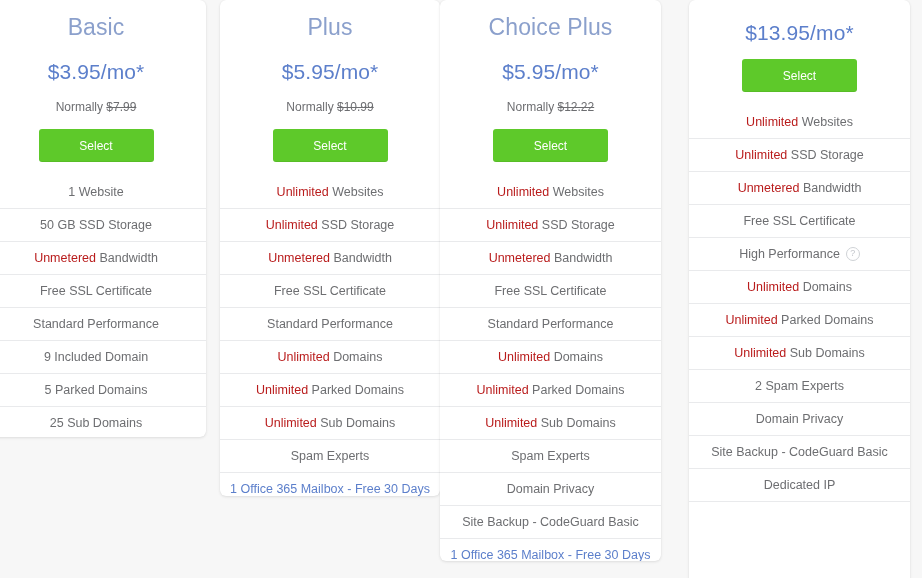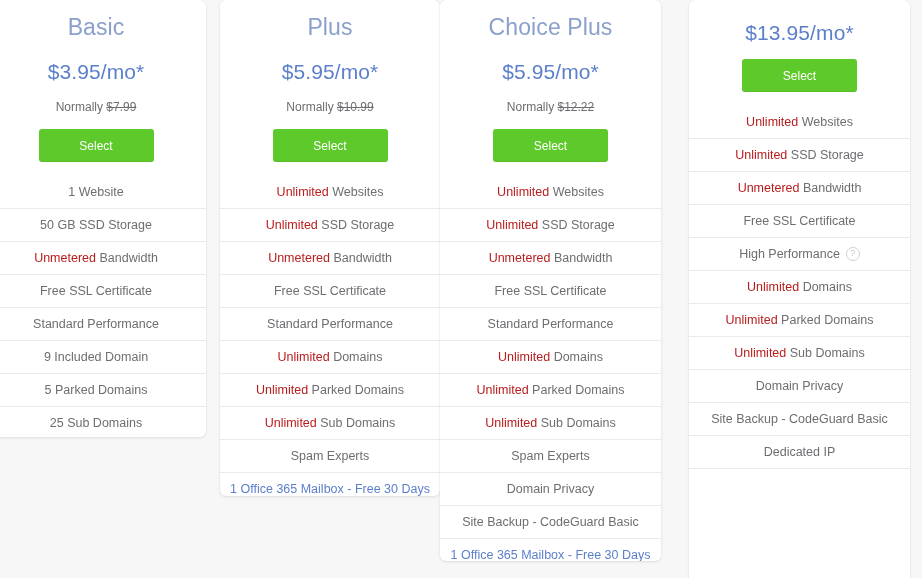--- a/index.html
+++ b/index.html
@@ -271,20 +271,23 @@
           <span>Free SSL Certificate</span>
         </li>
         <li class="feature-item">
           <span>High Performance</span>
           <span class="help-icon">?</span>
         </li>
         <li class="feature-item"><span class="hl">Unlimited</span>&nbsp;<span>Domains</span></li>
         <li class="feature-item"><span class="hl">Unlimited</span>&nbsp;<span>Parked Domains</span></li>
         <li class="feature-item"><span class="hl">Unlimited</span>&nbsp;<span>Sub Domains</span></li>
         <li class="feature-item">
+          <span>2 Spam Experts</span>
+        </li>
+        <li class="feature-item">
           <span>Domain Privacy</span>
         </li>
         <li class="feature-item">
           <span>Site Backup - CodeGuard Basic</span>
         </li>
         <li class="feature-item">
           <span>Dedicated IP</span>
         </li>
         <li class="feature-item link-row"></li>
       </ul>

